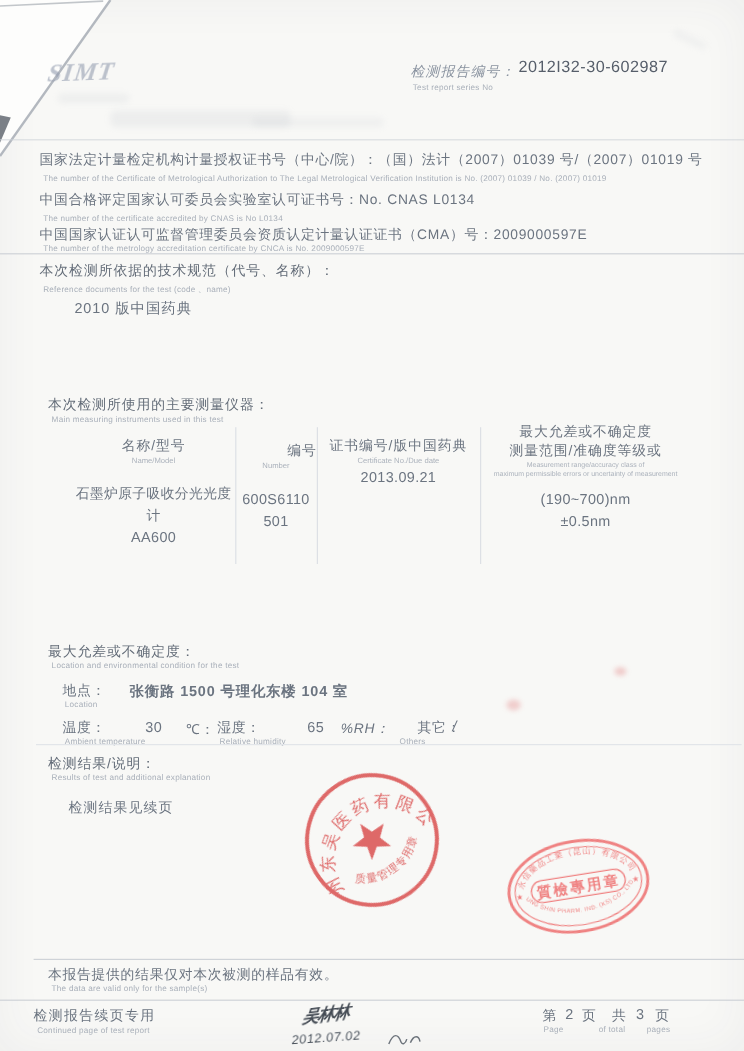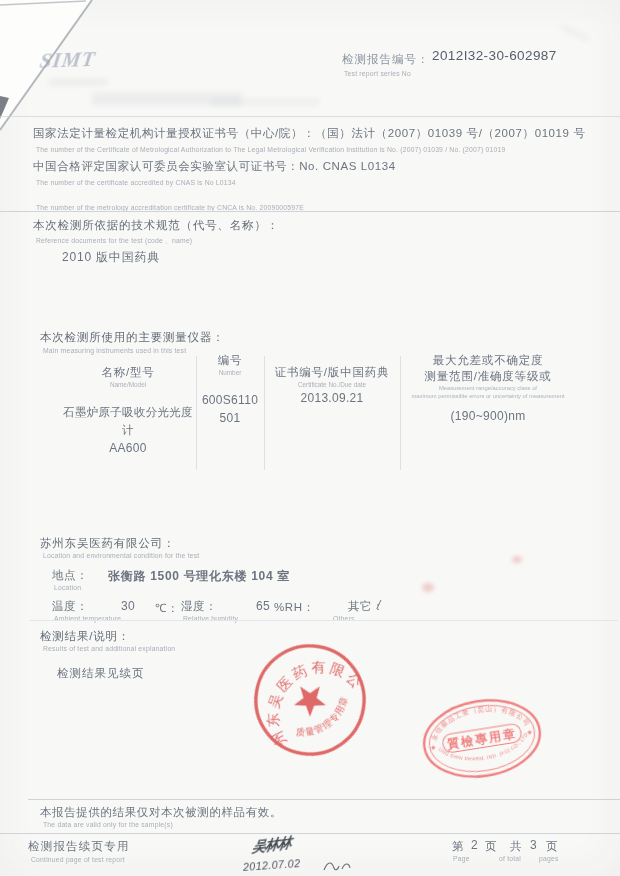--- a/index.html
+++ b/index.html
@@ -56,30 +56,31 @@
     <polygon points="0,96 9,98 0,119" fill="#7b8087"></polygon>
   </svg>
   <div class="smudge" style="left:92px;top:92px;width:150px;height:14px;opacity:.18;"></div>
   <div class="smudge" style="left:210px;top:98px;width:110px;height:8px;opacity:.14;"></div>
   <div class="smudge" style="left:48px;top:78px;width:60px;height:8px;opacity:.16;"></div>
   <div class="pink-dot" style="left:512px;top:556px;width:10px;height:7px;opacity:.55;"></div>
   <div class="pink-dot" style="left:422px;top:583px;width:12px;height:9px;opacity:.5;"></div>
   <div class="smudge" style="left:560px;top:30px;width:30px;height:6px;opacity:.15;transform:rotate(25deg);"></div>
 
   <div class="logo">SIMT</div>
-  <span class="abs report-label" style="left:342px;top:52px;">检测报告编号：</span>
+  <span class="abs report-label" style="left:342px;top:52px;font-style:italic;">检测报告编号：</span>
   <span class="abs report-no" style="left:432px;top:48px;">2012I32-30-602987</span>
   <span class="abs en" style="left:344px;top:70px;">Test report series No</span>
 
   <div class="hr" style="left:0;top:116px;width:620px;opacity:.7;"></div>
 
   <span class="abs zh" style="left:33px;top:126px;">国家法定计量检定机构计量授权证书号（中心/院）：（国）法计（2007）01039 号/（2007）01019 号</span>
   <span class="abs en" style="left:36px;top:146px;">The number of the Certificate of Metrological Authorization to The Legal Metrological Verification Institution is No. (2007) 01039 / No. (2007) 01019</span>
   <span class="abs zh" style="left:33px;top:159px;">中国合格评定国家认可委员会实验室认可证书号：No. CNAS L0134</span>
   <span class="abs en" style="left:36px;top:179px;">The number of the certificate accredited by CNAS is No L0134</span>
+  <span class="abs zh" style="left:33px;top:188px;">中国国家认证认可监督管理委员会资质认定计量认证证书（CMA）号：2009000597E</span>
   <span class="abs en" style="left:36px;top:204px;">The number of the metrology accreditation certificate by CNCA is No. 2009000597E</span>
 
   <div class="hr" style="left:0;top:211px;width:620px;"></div>
 
   <span class="abs zh-sec" style="left:33px;top:218px;">本次检测所依据的技术规范（代号、名称）：</span>
   <span class="abs en" style="left:36px;top:236px;">Reference documents for the test (code 、name)</span>
   <span class="abs val" style="left:62px;top:249px;letter-spacing:.8px;">2010 版中国药典</span>
 
   <span class="abs zh-sec" style="left:40px;top:330px;">本次检测所使用的主要测量仪器：</span>
   <span class="abs en" style="left:43px;top:347px;">Main measuring instruments used in this test</span>
@@ -89,54 +90,55 @@
     <div class="vline" style="left:204px;"></div>
     <div class="vline" style="left:340px;"></div>
 
     <div class="tcol" style="left:0;width:136px;">
       <div class="th-zh" style="margin-top:12px;">名称/型号</div>
       <div class="th-en">Name/Model</div>
       <div class="td" style="margin-top:14px;font-size:11.5px;">石墨炉原子吸收分光光度计</div>
       <div class="td">AA600</div>
     </div>
     <div class="tcol" style="left:136px;width:68px;">
-      <div class="th-zh" style="margin-top:0;">编号</div>
+      <div class="th-zh" style="margin-top:16px;text-align:right;">编号</div>
       <div class="th-en">Number</div>
       <div class="td" style="margin-top:14px;">600S6110</div>
       <div class="td">501</div>
     </div>
     <div class="tcol" style="left:204px;width:136px;">
       <div class="th-zh" style="margin-top:12px;">证书编号/版中国药典</div>
       <div class="th-en">Certificate No./Due date</div>
       <div class="td">2013.09.21</div>
     </div>
     <div class="tcol" style="left:340px;width:176px;">
       <div class="th-zh" style="line-height:16px;">最大允差或不确定度</div>
       <div class="th-zh" style="margin-top:0;line-height:16px;">测量范围/准确度等级或</div>
       <div class="th-en" style="font-size:5.8px;">Measurement range/accuracy class of</div>
       <div class="th-en" style="font-size:5.8px;">maximum permissible errors or uncertainty of measurement</div>
-      <div class="td" style="margin-top:7px;">(190~900)nm</div>
+      <div class="td" style="margin-top:7px;">(190~700)nm</div>
+      <div class="td">±0.5nm</div>
     </div>
   </div>
 
-  <span class="abs zh-sec" style="left:40px;top:536px;">苏州东吴医药有限公司：</span>
+  <span class="abs zh-sec" style="left:40px;top:536px;">最大允差或不确定度：</span>
   <span class="abs en" style="left:43px;top:552px;">Location and environmental condition for the test</span>
 
   <span class="abs zh" style="left:52px;top:568px;">地点：</span>
   <span class="abs en" style="left:54px;top:584px;">Location</span>
   <span class="abs val" style="left:108px;top:568px;letter-spacing:.7px;font-weight:bold;">张衡路 1500 号理化东楼 104 室</span>
 
   <span class="abs zh" style="left:52px;top:599px;">温度：</span>
   <span class="abs en" style="left:54px;top:615px;">Ambient temperature</span>
   <span class="abs val" style="left:121px;top:599px;">30</span>
   <span class="abs zh" style="left:155px;top:600px;">℃：</span>
   <span class="abs zh" style="left:181px;top:599px;">湿度：</span>
   <span class="abs en" style="left:183px;top:615px;">Relative humidity</span>
   <span class="abs val" style="left:256px;top:599px;">65</span>
-  <span class="abs zh" style="left:274px;top:600px;">%RH：</span>
+  <span class="abs zh" style="left:284px;top:600px;font-style:italic;">%RH：</span>
   <span class="abs zh" style="left:348px;top:599px;">其它：</span>
   <span class="abs en" style="left:333px;top:615px;">Others</span>
   <span class="abs val" style="left:377px;top:598px;font-style:italic;">/</span>
 
   <div class="hr-faint" style="left:30px;top:620px;width:588px;"></div>
 
   <span class="abs zh-sec" style="left:40px;top:629px;">检测结果/说明：</span>
   <span class="abs en" style="left:43px;top:645px;">Results of test and additional explanation</span>
   <span class="abs zh" style="left:57px;top:666px;letter-spacing:1px;">检测结果见续页</span>
 

